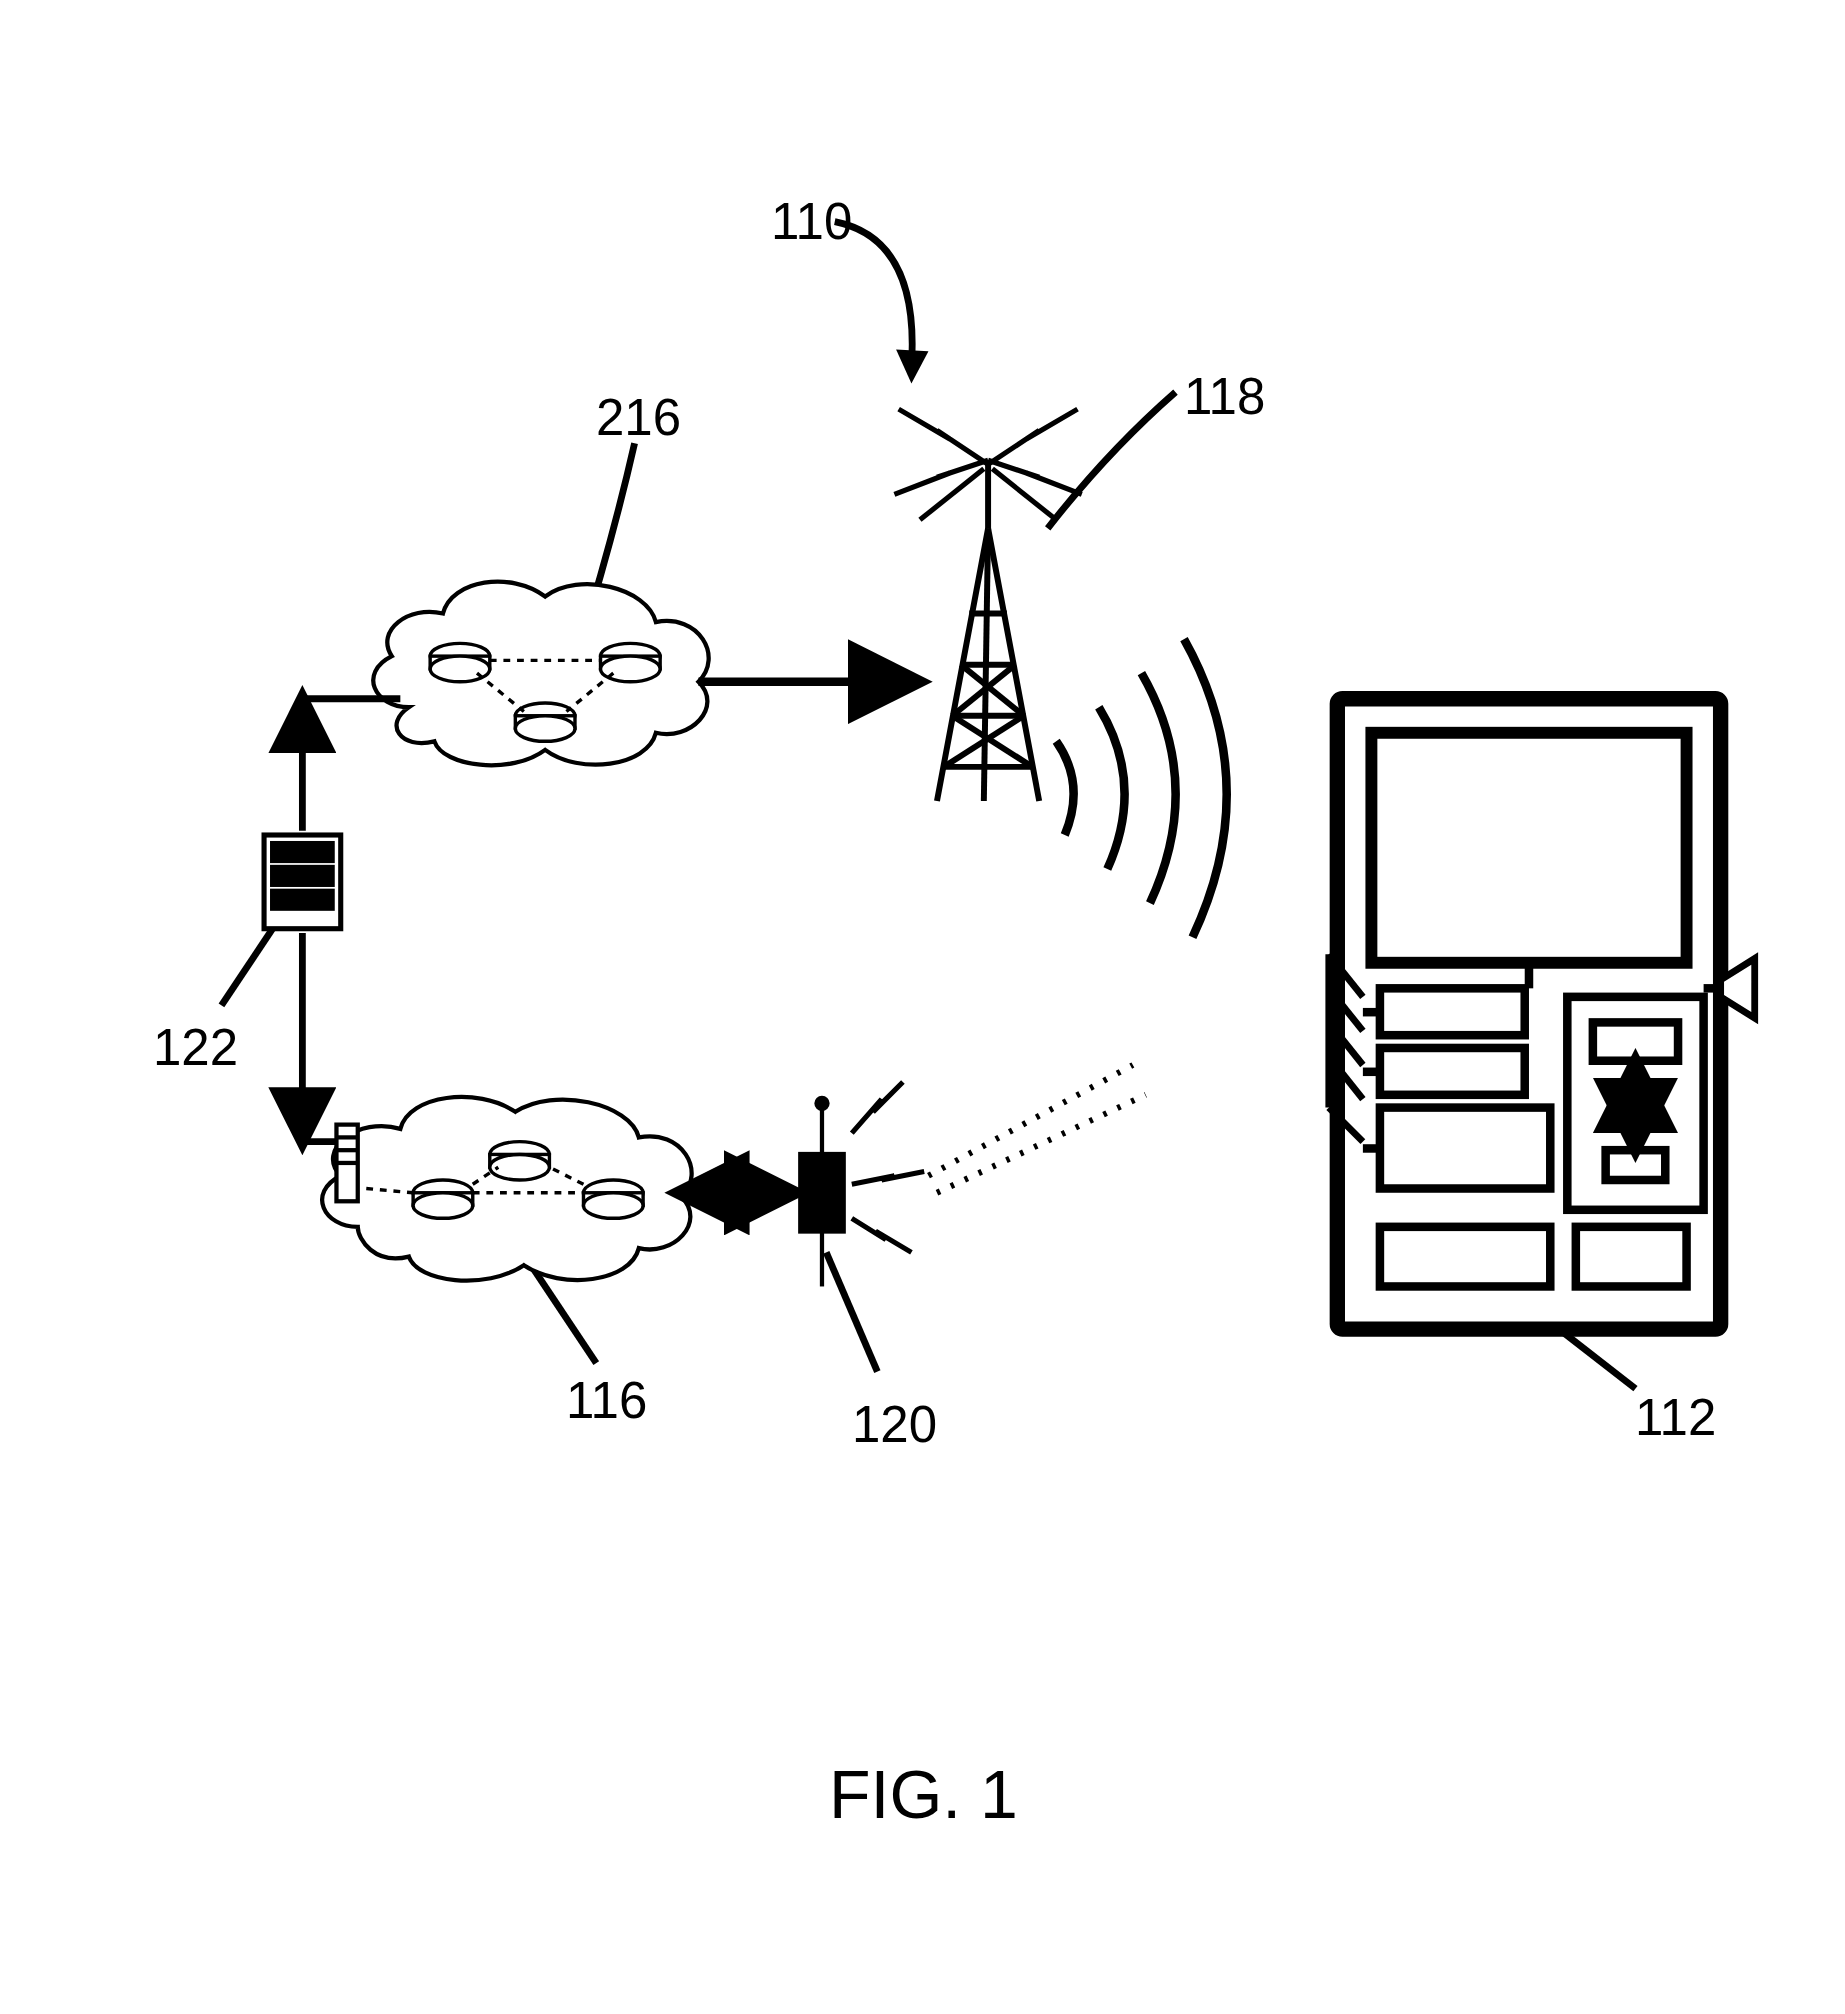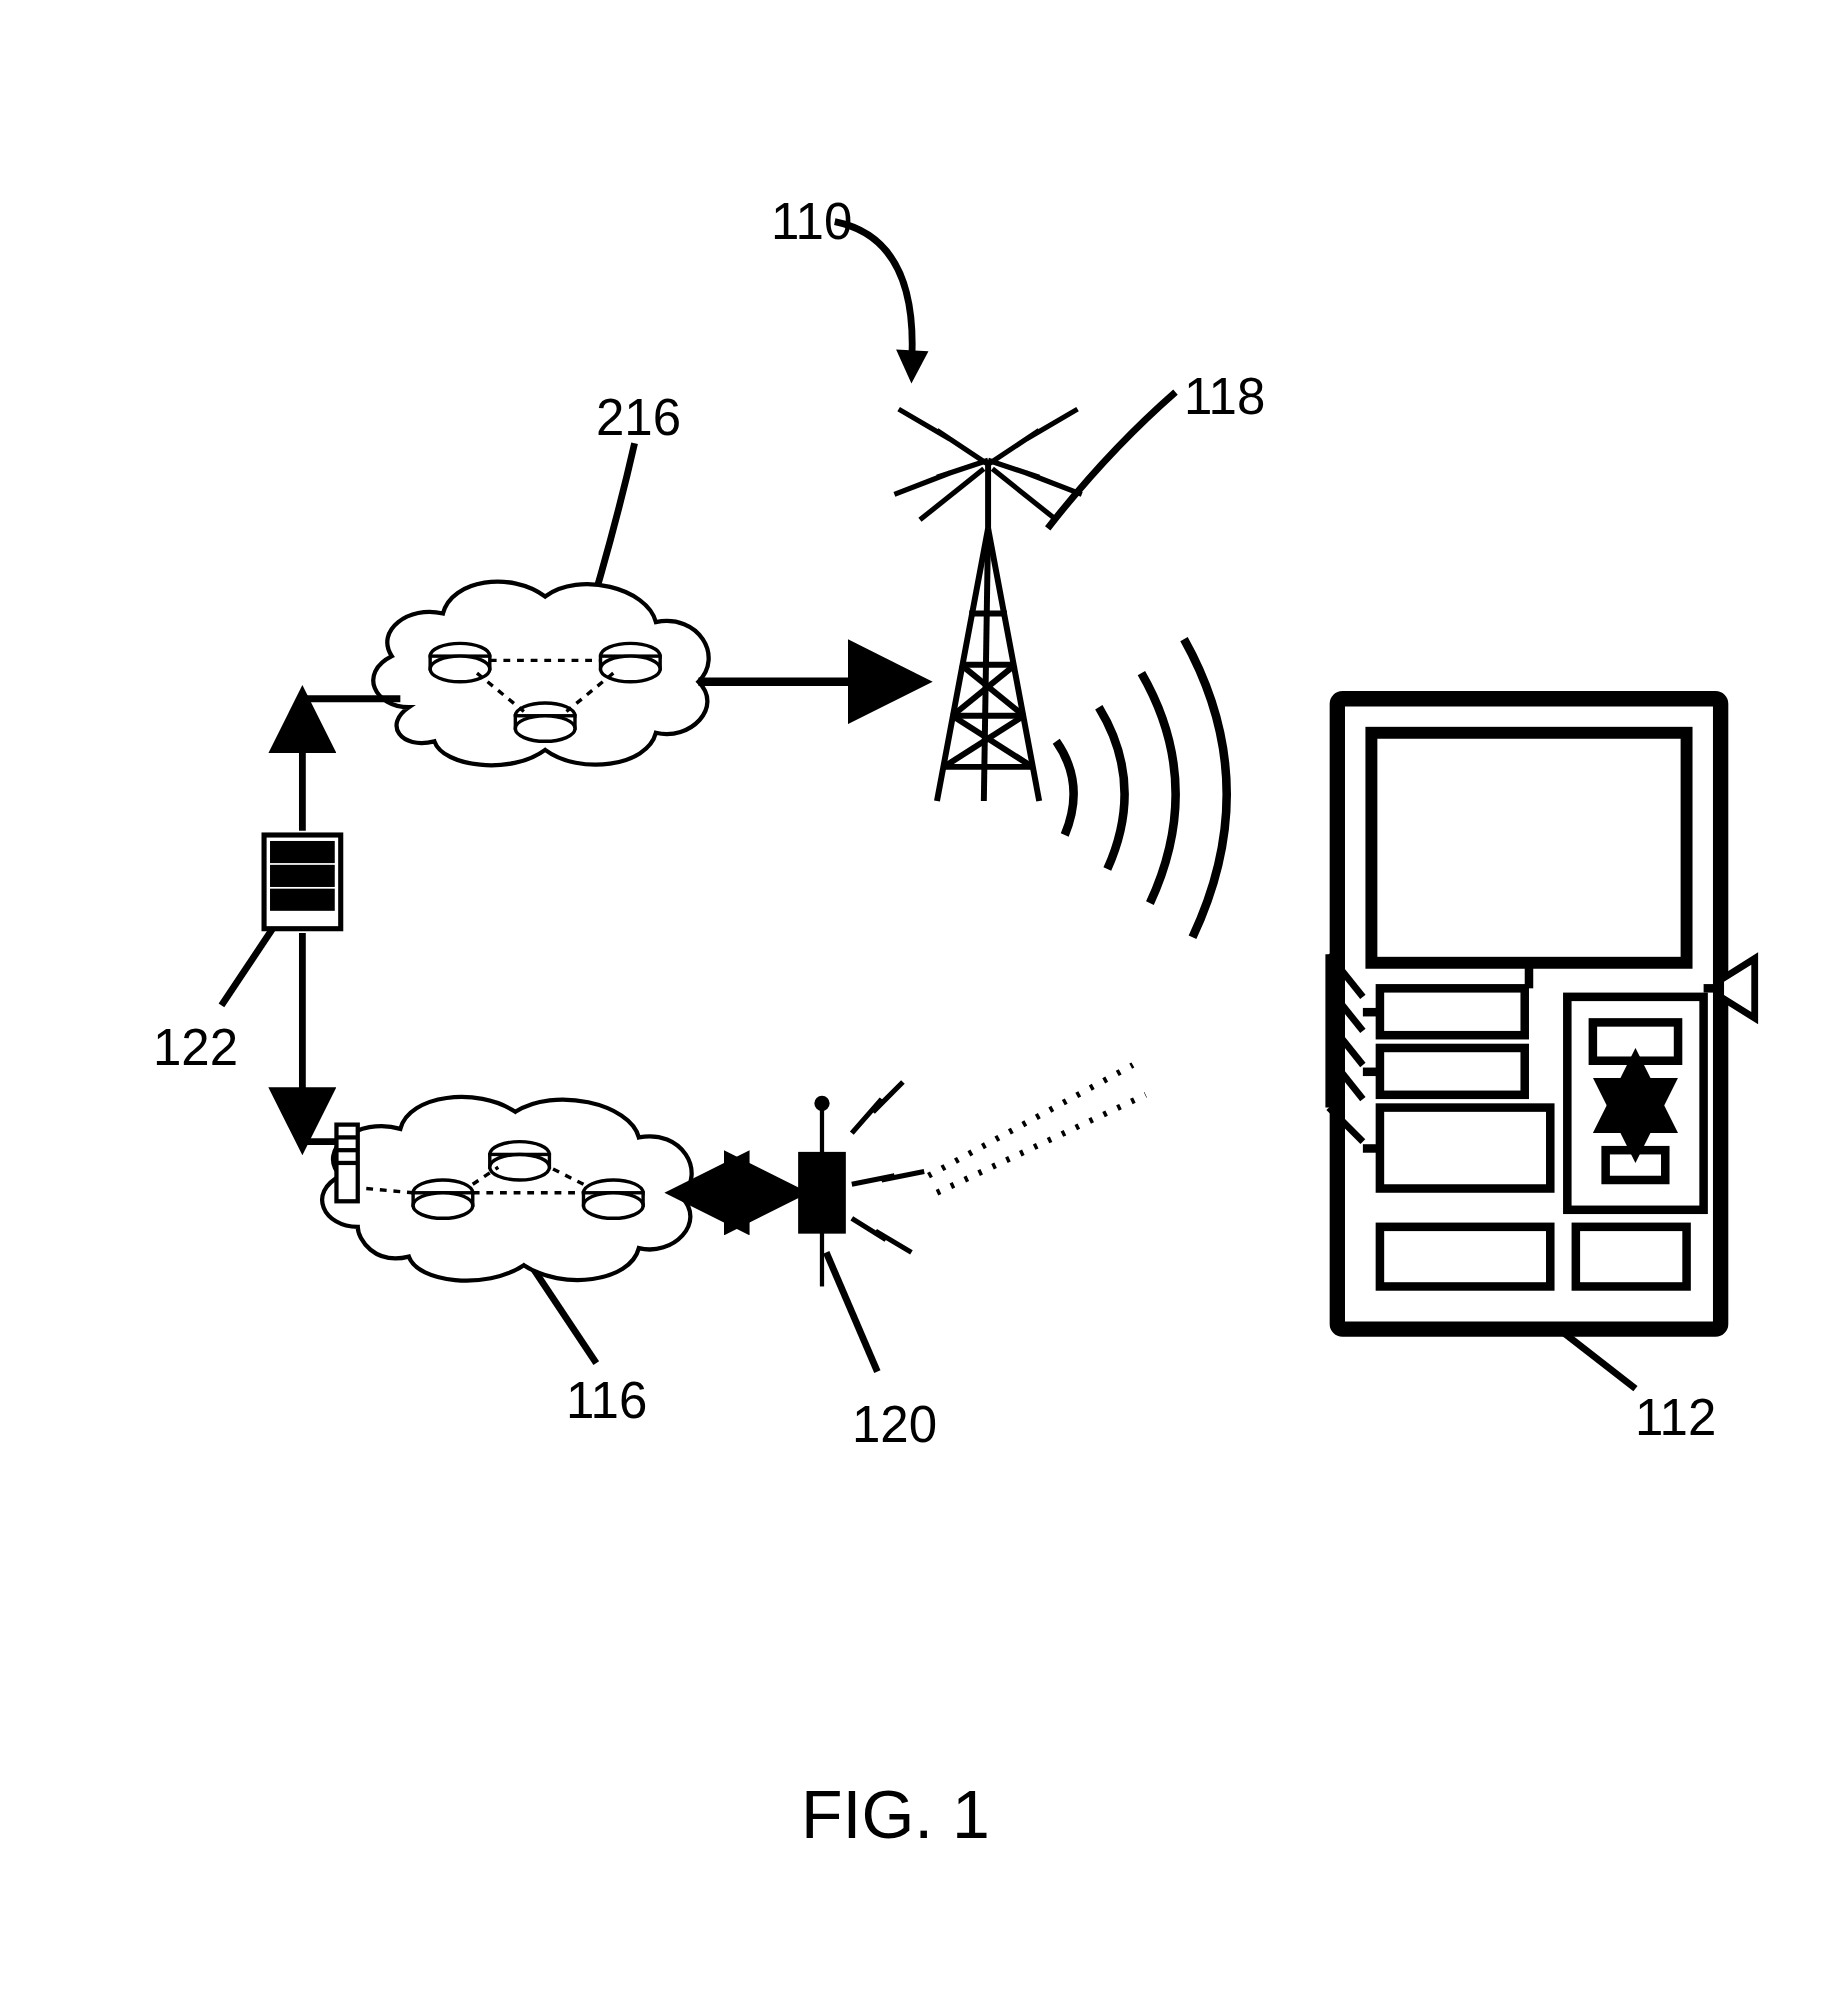--- a/index.html
+++ b/index.html
@@ -271,16 +271,16 @@
 </svg>
 
 <div class="label" style="left:771px; top:192px;">110</div>
 <div class="label" style="left:596px; top:388px;">216</div>
 <div class="label" style="left:1184px; top:336px;margin-top:31px;">118</div>
 <div class="label" style="left:153px; top:1018px;">122</div>
 <div class="label" style="left:566px; top:1371px;">116</div>
 <div class="label" style="left:852px; top:1371px;margin-top:24px;">120</div>
 <div class="label" style="left:1635px; top:1388px;">112</div>
 
-<div class="caption" style="left:801px; top:1755px;margin-top:20px;">FIG. 1</div>
+<div class="caption" style="left:829px; top:1755px;">FIG. 1</div>
 
 </div>
 
 
 </body></html>

